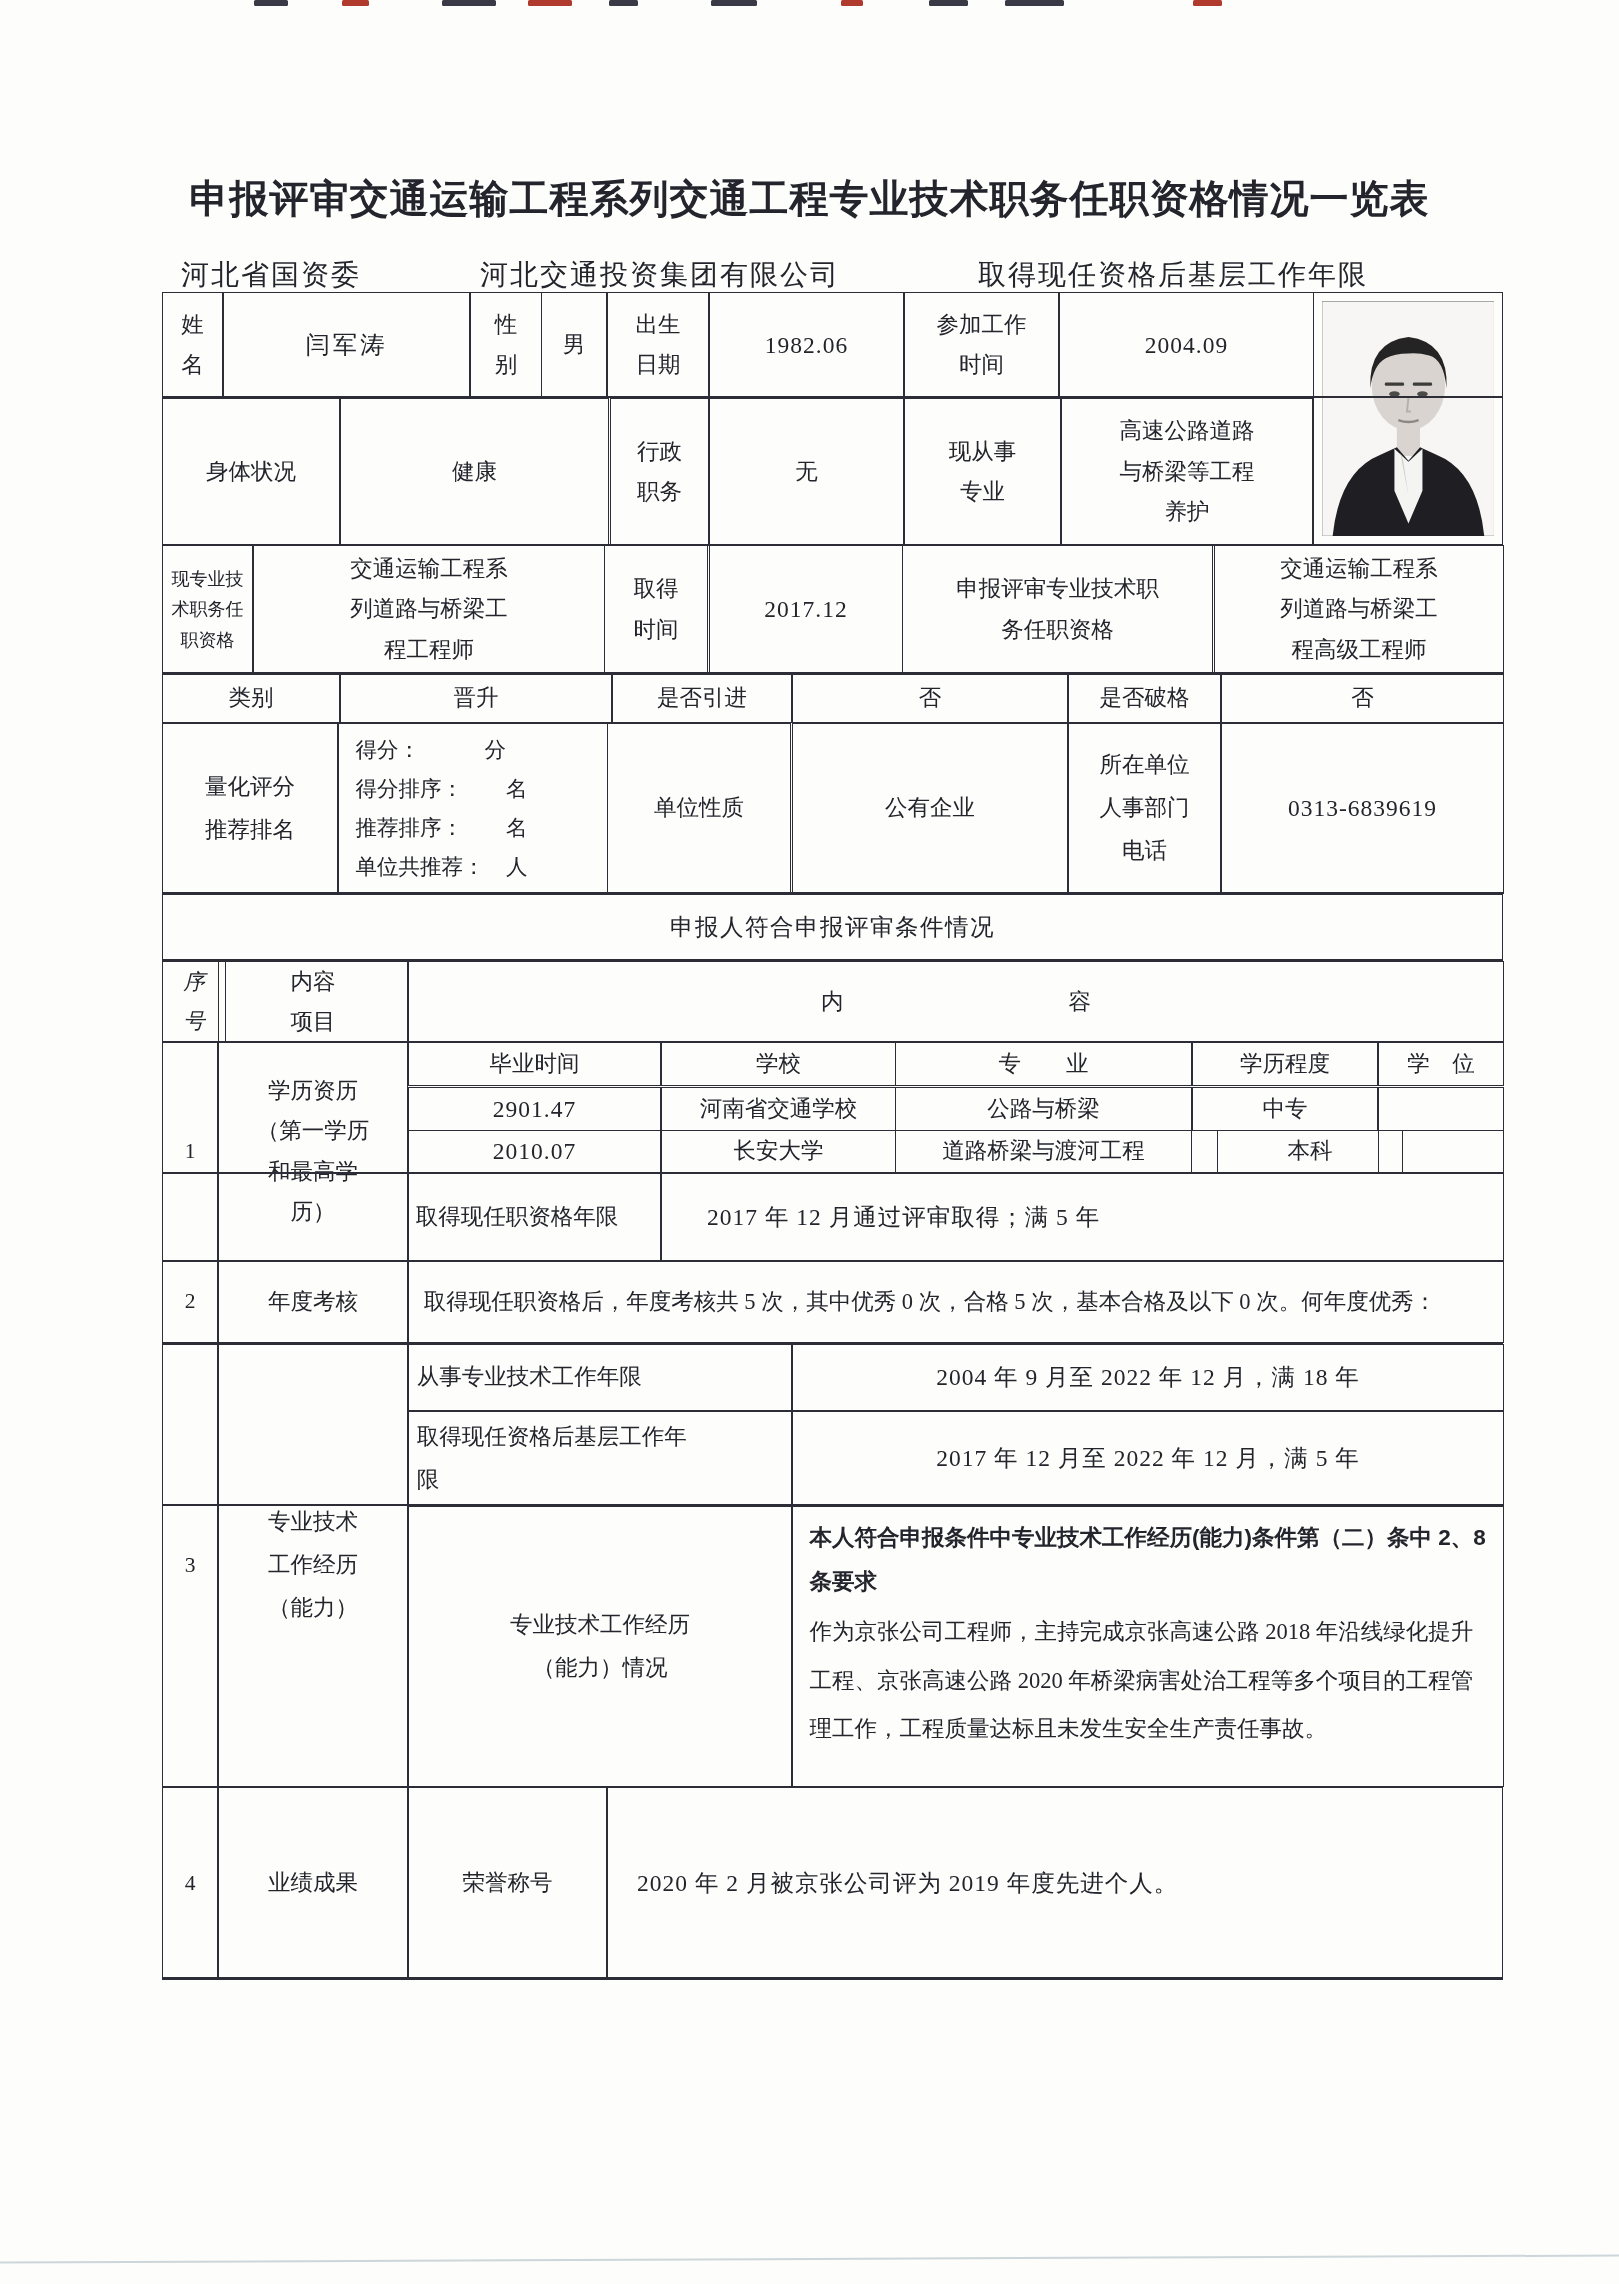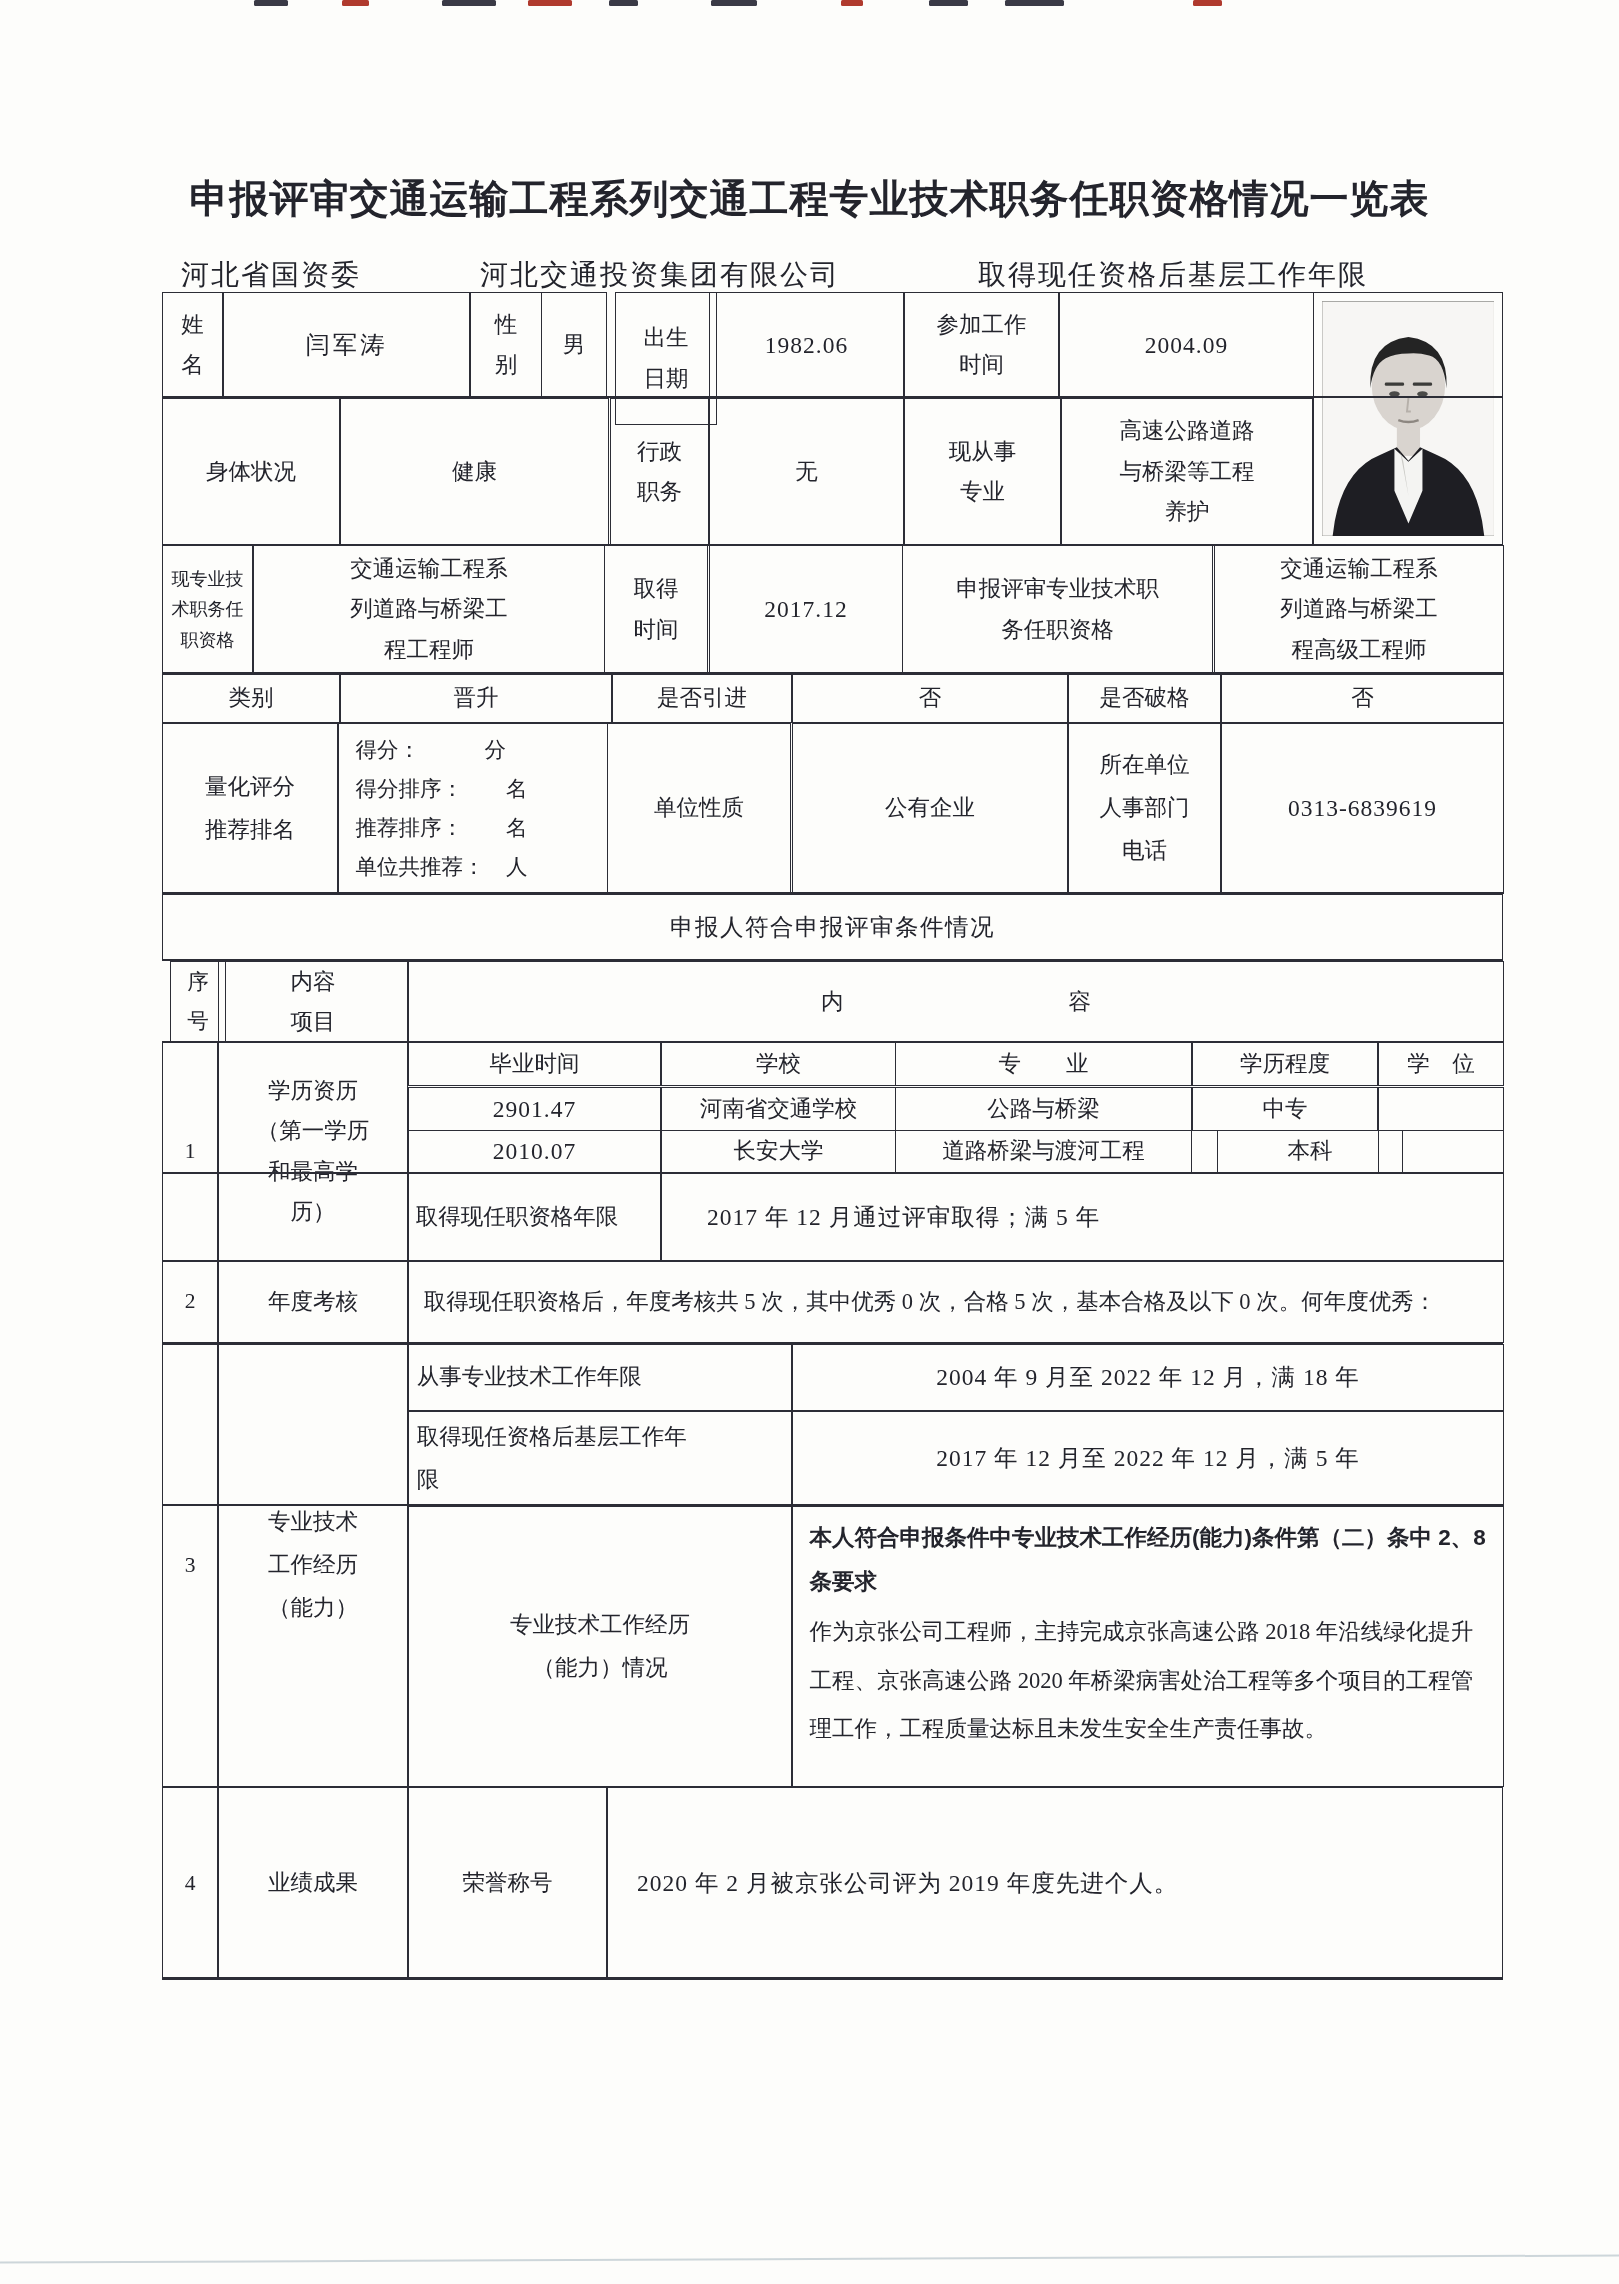--- a/index.html
+++ b/index.html
@@ -85,21 +85,21 @@
     <span class="org org2">河北交通投资集团有限公司</span>
     <span class="org org3">取得现任资格后基层工作年限</span>
   </div>
 
   <div class="tbl">
 
     <div class="c lh18" style="left:0;top:0;width:61px;height:106px;padding:0 18.6px;">姓名</div>
     <div class="c" style="left:61px;top:0;width:247px;height:106px;font-size:24.4px;letter-spacing:2.9px;">闫军涛</div>
     <div class="c lh18" style="left:308px;top:0;width:72px;height:106px;padding:0 23.5px;">性别</div>
     <div class="c" style="left:379px;top:0;width:66px;height:106px;">男</div>
-    <div class="c lh18" style="left:445px;top:0;width:102px;height:133px;padding:0 26.4px;margin-left:8px;">出生日期</div>
+    <div class="c lh18" style="left:445px;top:0;width:102px;height:106px;padding:0 26.4px;">出生日期</div>
     <div class="c num" style="left:547px;top:0;width:195px;height:106px;">1982.06</div>
     <div class="c lh18" style="left:742px;top:0;width:155px;height:106px;padding:0 30px;">参加工作时间</div>
     <div class="c num" style="left:897px;top:0;width:255px;height:106px;">2004.09</div>
 
     <div class="c photo-cell" style="left:1151px;top:0;width:190px;height:253px;">
       <svg viewBox="0 0 357 486" preserveAspectRatio="xMidYMid meet">
         <rect x="0" y="0" width="357" height="486" stroke="#9a9a96" stroke-width="2" fill="#f7f6f4"></rect>
 
         <rect x="155" y="250" width="48" height="70" fill="#d9d4cf"></rect>
 
@@ -150,21 +150,21 @@
       <div>推荐排序：　　名</div>
       <div>单位共推荐：　人</div>
     </div>
     <div class="c lh19" style="left:445px;top:431px;width:184px;height:171px;padding:0 37px;">单位性质</div>
     <div class="c" style="left:630px;top:431px;width:276px;height:171px;">公有企业</div>
     <div class="c lh19" style="left:906px;top:431px;width:153px;height:171px;padding:0 29px;">所在单位人事部门电话</div>
     <div class="c num" style="left:1059px;top:431px;width:283px;height:171px;">0313-6839619</div>
 
     <div class="c" style="left:0;top:602px;width:1341px;height:67px;font-size:23.5px;letter-spacing:1.5px;">申报人符合申报评审条件情况</div>
 
-    <div class="c lh18" style="left:8px;top:669px;width:56px;height:82px;padding:0 15.6px;font-size:21.5px;">序号</div>
+    <div class="c lh18" style="left:0;top:669px;width:64px;height:82px;padding:0 15.6px;font-size:21.5px;font-style:italic;">序号</div>
     <div class="c lh18" style="left:56px;top:669px;width:190px;height:82px;padding:0 70px;">内容项目</div>
     <div class="c" style="left:246px;top:669px;width:1096px;height:82px;">内　　　　　　　　　　容</div>
 
     <div class="c" style="left:0;top:750px;width:56px;height:219px;font-size:21.5px;">1</div>
     <div class="c lh18" style="left:56px;top:750px;width:190px;height:219px;padding:0 35px;">学历资历（第一学历和最高学历）</div>
 
     <div class="c" style="left:246px;top:750px;width:253px;height:44px;">毕业时间</div>
     <div class="c" style="left:499px;top:750px;width:235px;height:44px;">学校</div>
     <div class="c" style="left:733px;top:750px;width:297px;height:44px;">专　　业</div>
     <div class="c" style="left:1030px;top:750px;width:186px;height:44px;">学历程度</div>

